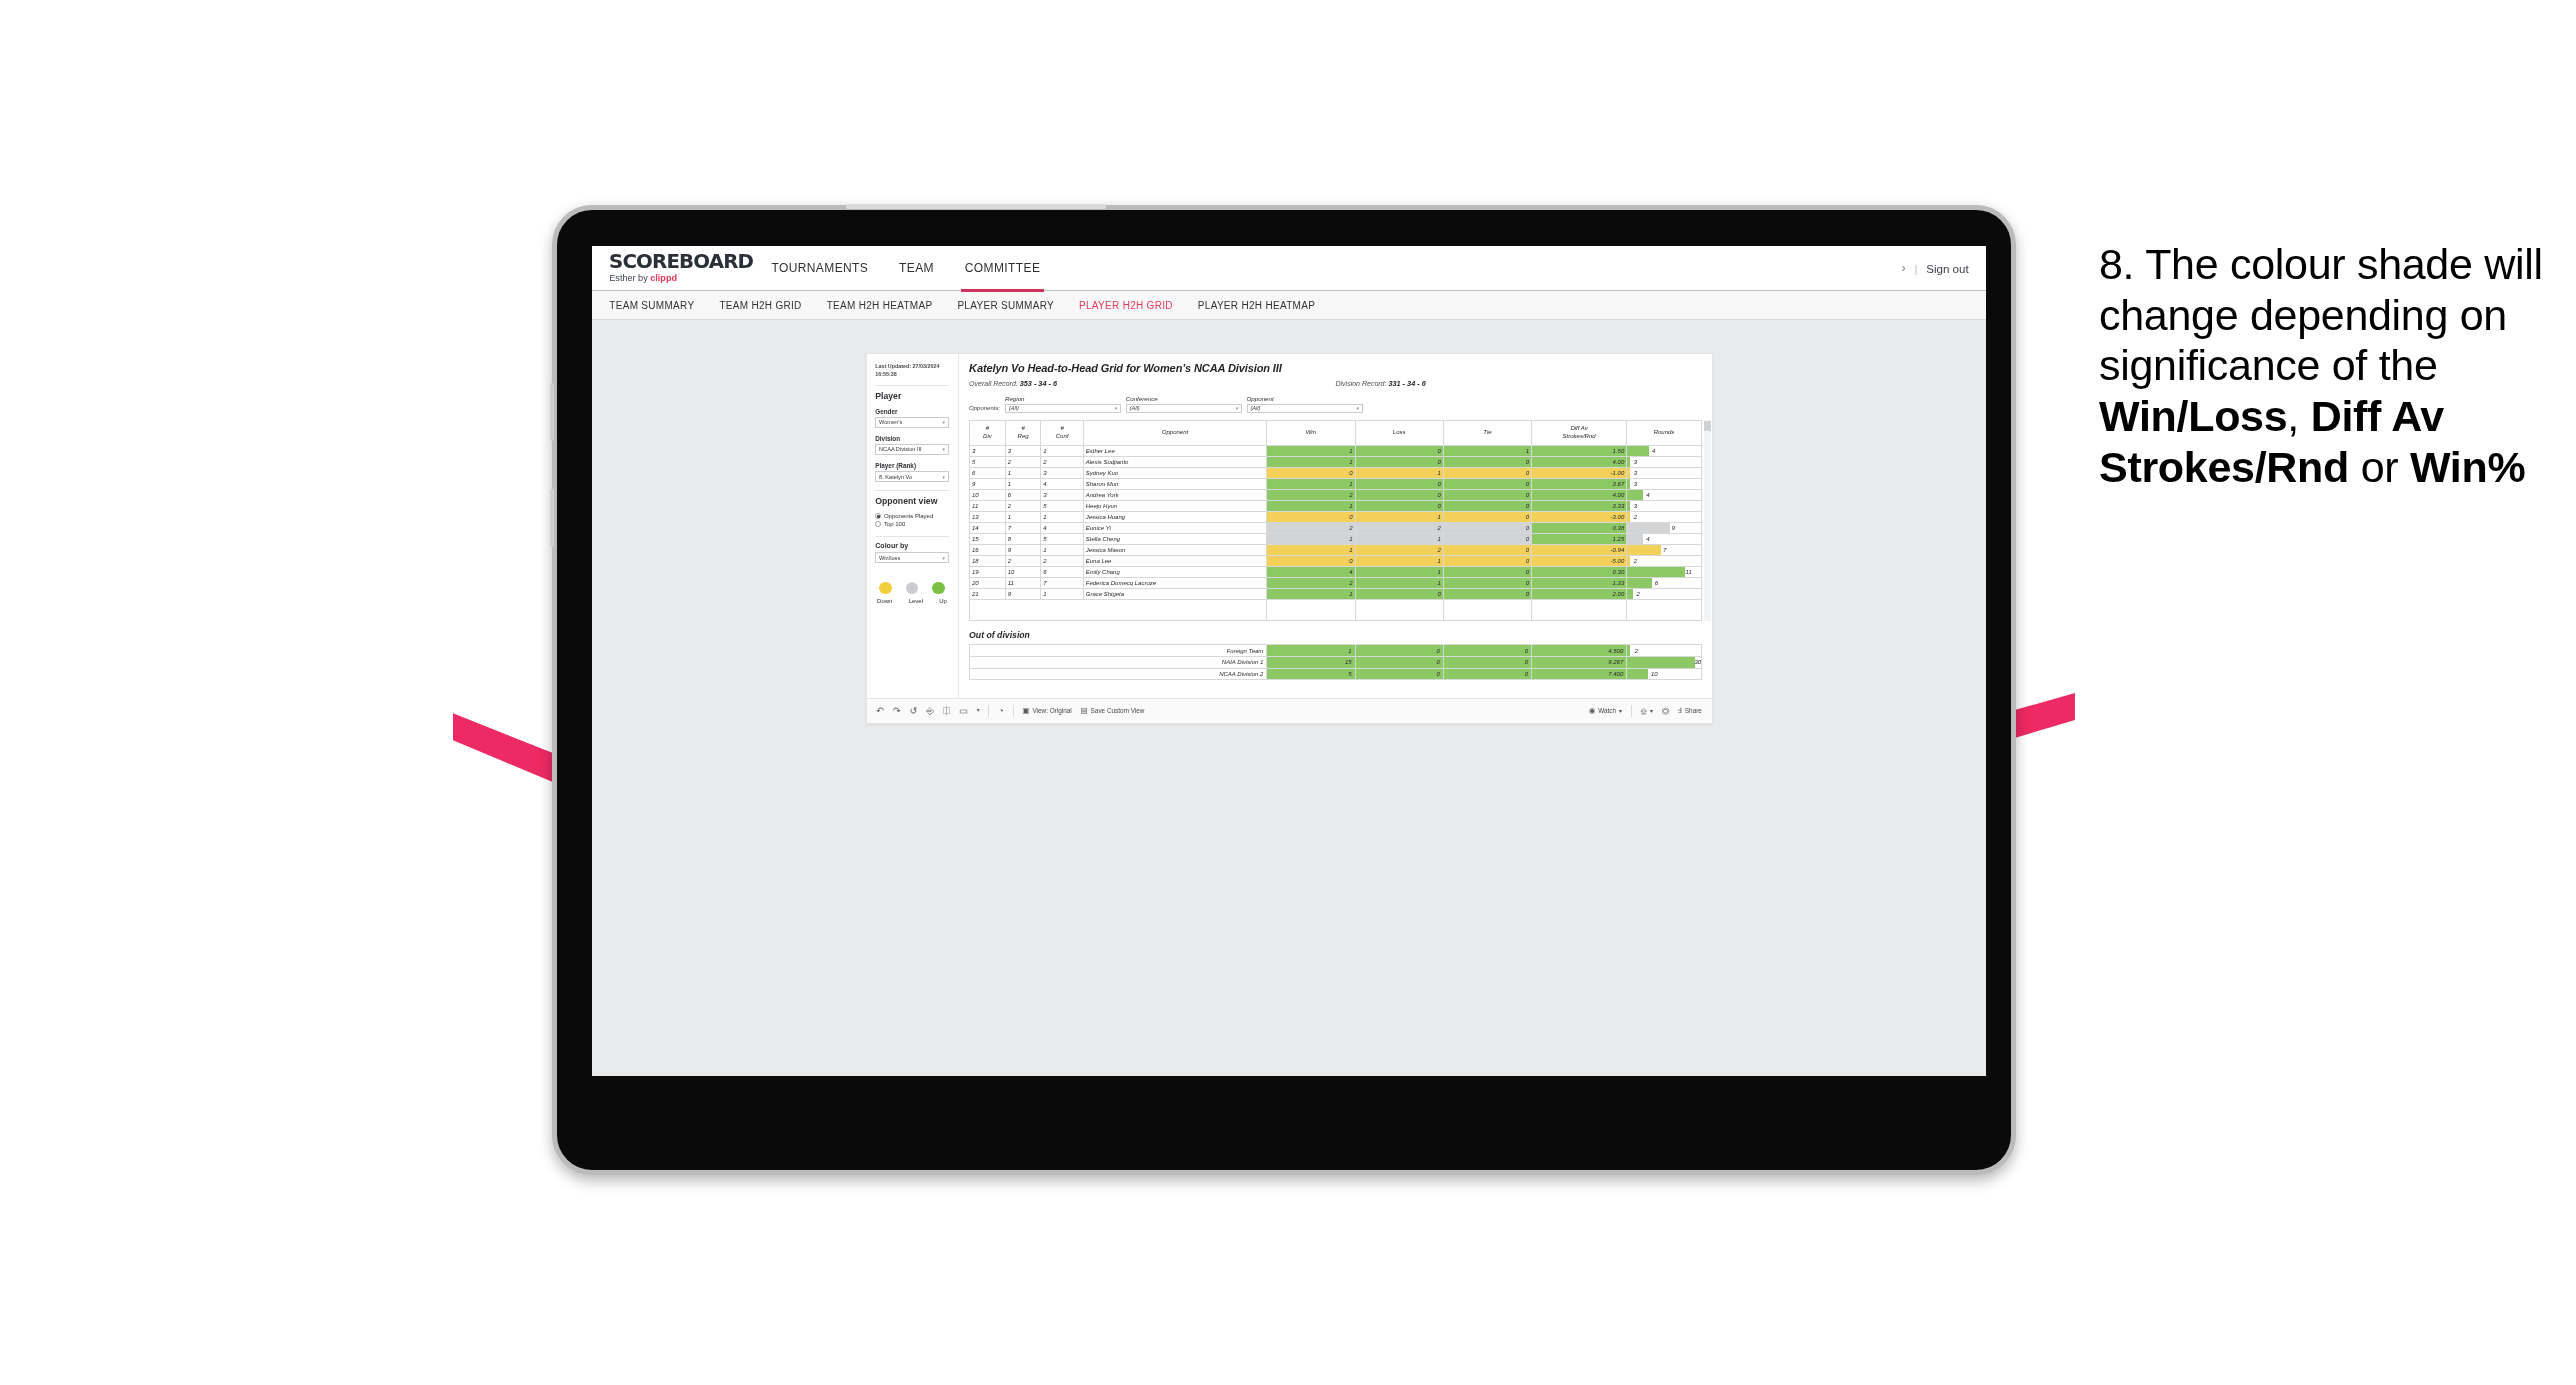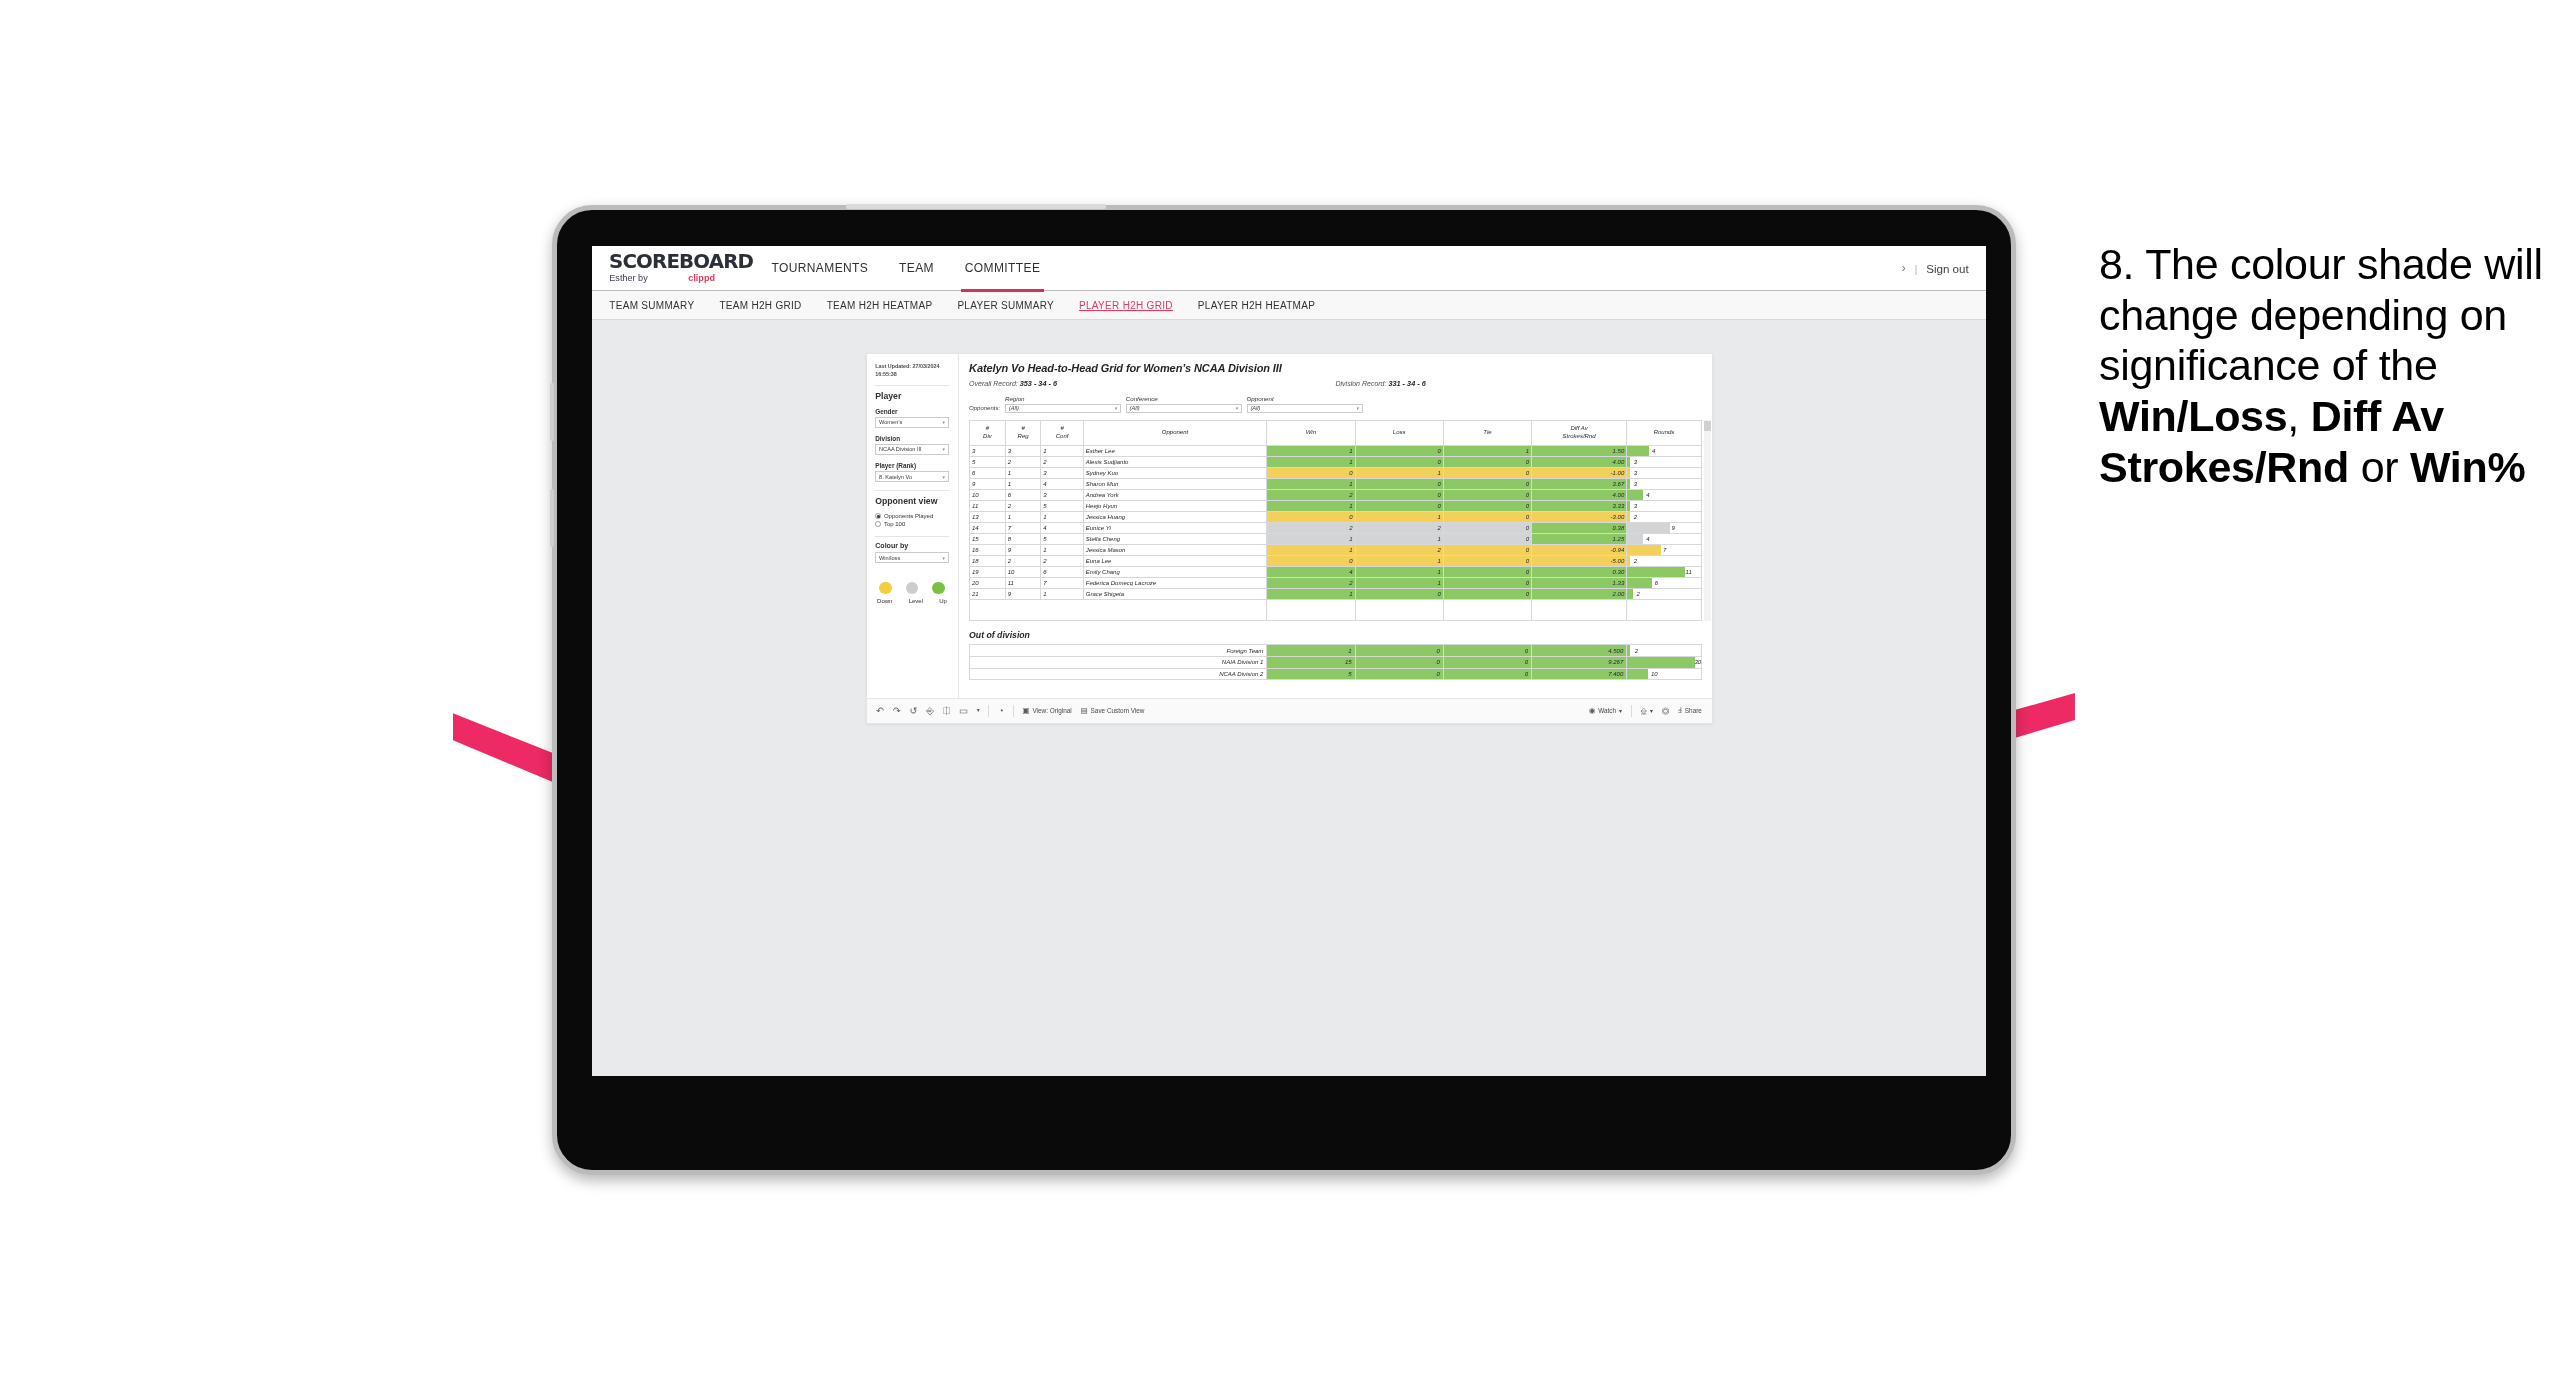--- a/index.html
+++ b/index.html
@@ -72,21 +72,21 @@
     position: relative;
   }
   .brand { padding: 5.8px 0 0 17.3px; width: 164px; }
   .brand .bname {
     font-family: "DejaVu Sans", sans-serif;
     font-weight: bold; font-size: 19px; letter-spacing: -0.8px;
     color: #2b2f38; line-height: 1;
     transform: scaleX(1.04); transform-origin: left;
   }
   .brand .bsub { font-size: 9.1px; color: #3d4250; margin-top: 1.9px; }
-  .brand .bsub .pink { color: #e8355a; font-weight: bold; margin-left: 38px; }
+  .brand .bsub .pink { color: #e8355a; font-weight: bold; }
 
   .topnav-item {
     display: flex; align-items: center;
     padding: 0 15.4px;
     font-size: 12px; color: #2f3033;
     letter-spacing: 0.4px;
     cursor: pointer;
     position: relative;
   }
   .topnav-item.active::after {
@@ -105,21 +105,21 @@
   #subnav {
     height: 29px; background: #f8f8f9;
     display: flex; align-items: center;
     border-bottom: 1px solid #d6d8da;
     padding-left: 17.3px;
   }
   .subnav-item {
     font-size: 10px; letter-spacing: 0.3px;
     color: #303236; margin-right: 25px; cursor: pointer;
   }
-  .subnav-item.active { color: #e23a5e; text-decoration: underline; }
+  .subnav-item.active { color: #e23a5e; }
 
   
   #workspace { padding: 33px 0 0 0; height: 756px; }
   #card {
     position: relative;
     margin: 0 auto;
     width: 847px;
     background: #ffffff;
     border: 1px solid #e2e4e6;
     box-shadow: 0 1px 2.9px rgba(0,0,0,.06);

